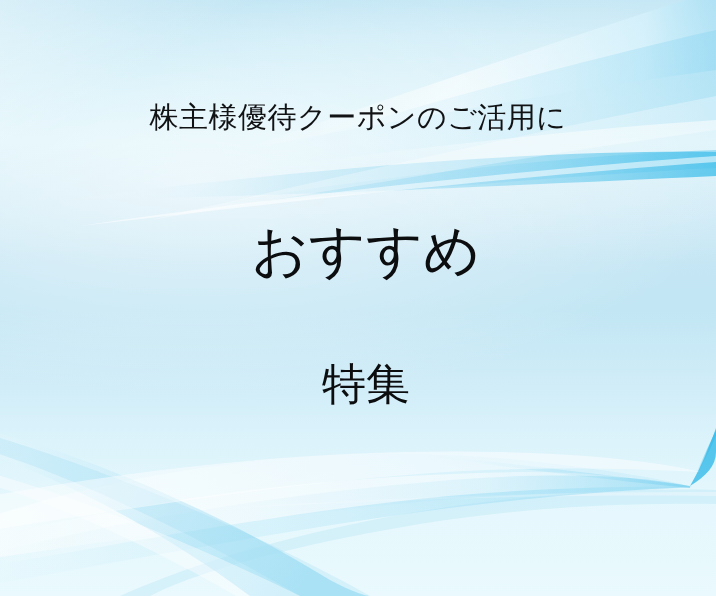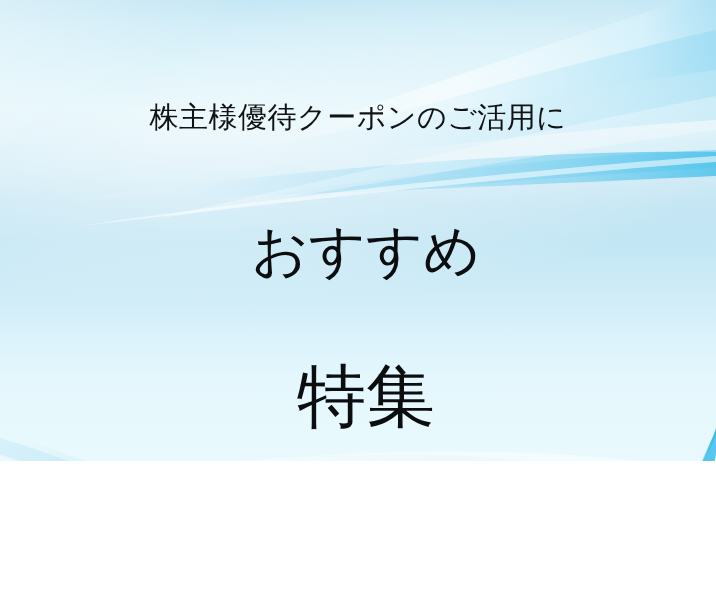--- a/index.html
+++ b/index.html
@@ -4,21 +4,21 @@
 <title>Banner</title>
 <style>
   html, body {
     margin: 0;
     padding: 0;
     background: #ffffff;
   }
   #banner {
     position: relative;
     width: 716px;
-    height: 461px;
+    height: 596px;
     overflow: hidden;
     font-family: Liberation Sans, sans-serif;
     background: #cfecf8;
   }
 
   
   .bg-base {
     position: absolute;
     inset: 0;
     background:
@@ -92,21 +92,21 @@
     letter-spacing: 0px;
   }
   .headline-2 {
     top: 283px;
     font-size: 66px;
     line-height: 1.05;
     letter-spacing: -1px;
   }
   .headline-3 {
     top: 361px;
-    font-size: 69px;
+    font-size: 44px;
     line-height: 1.05;
     letter-spacing: 0px;
   }
 </style>
 </head>
 <body>
 
 <div id="banner">
 
   <div class="bg-base"></div>

